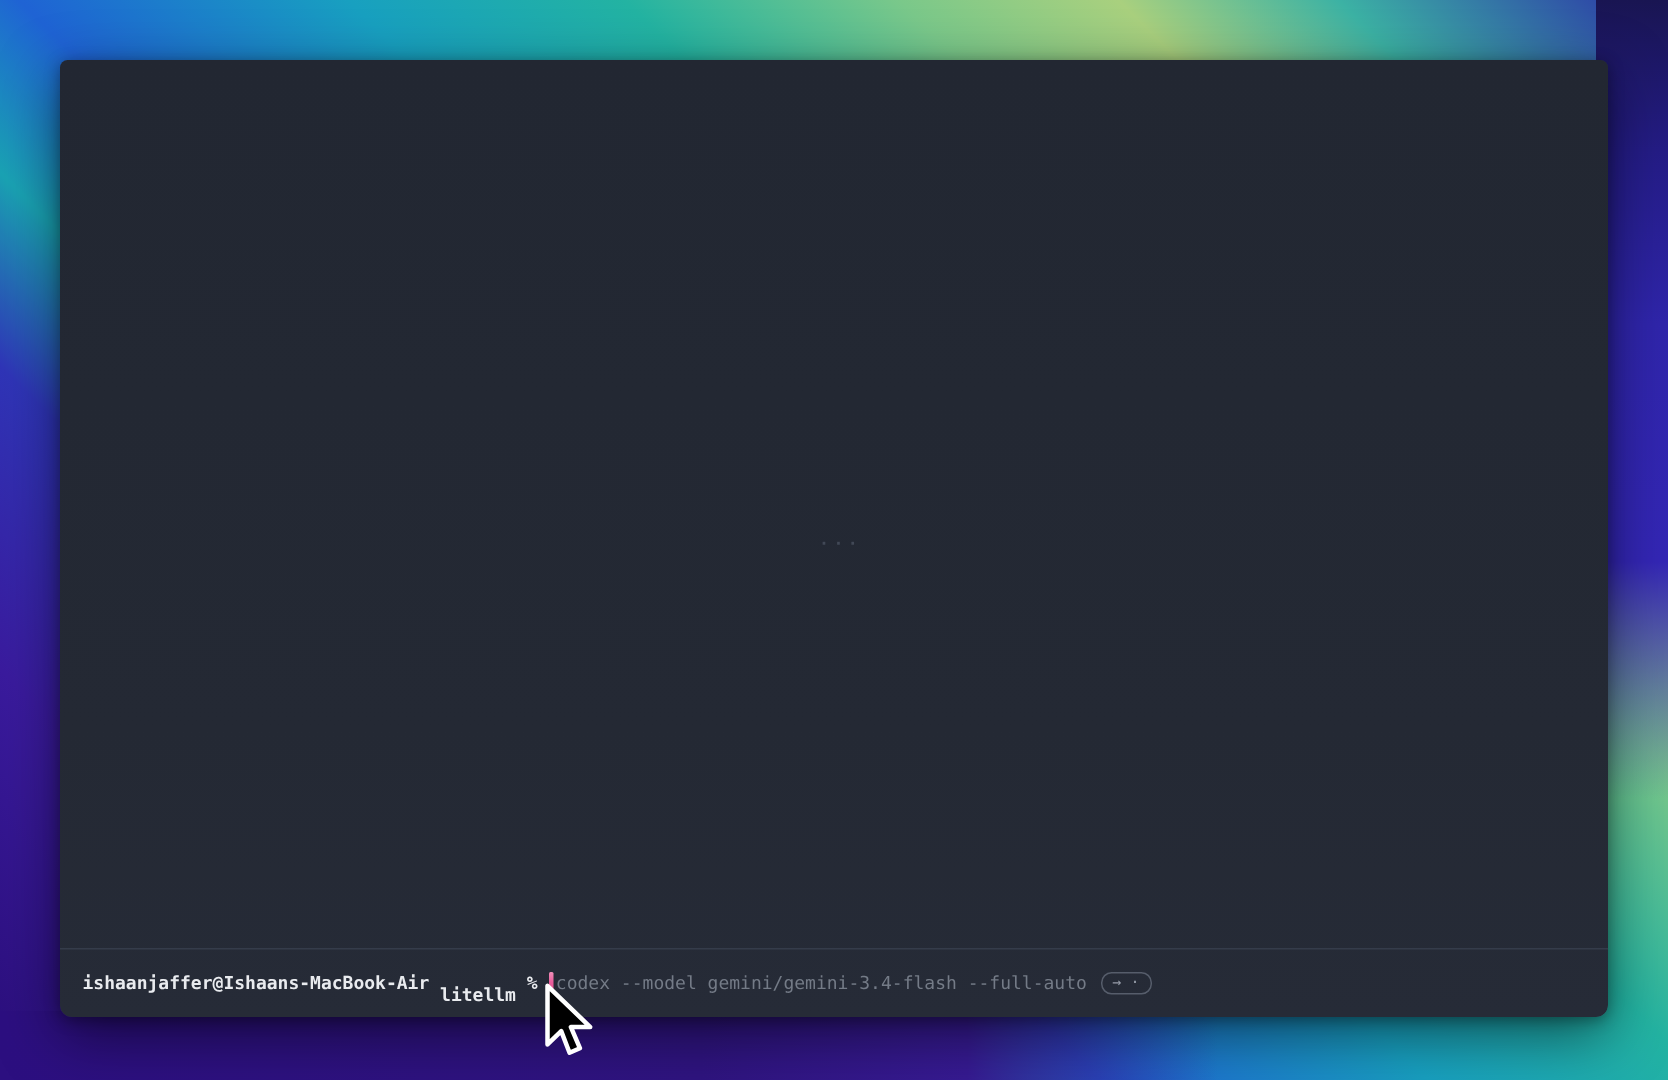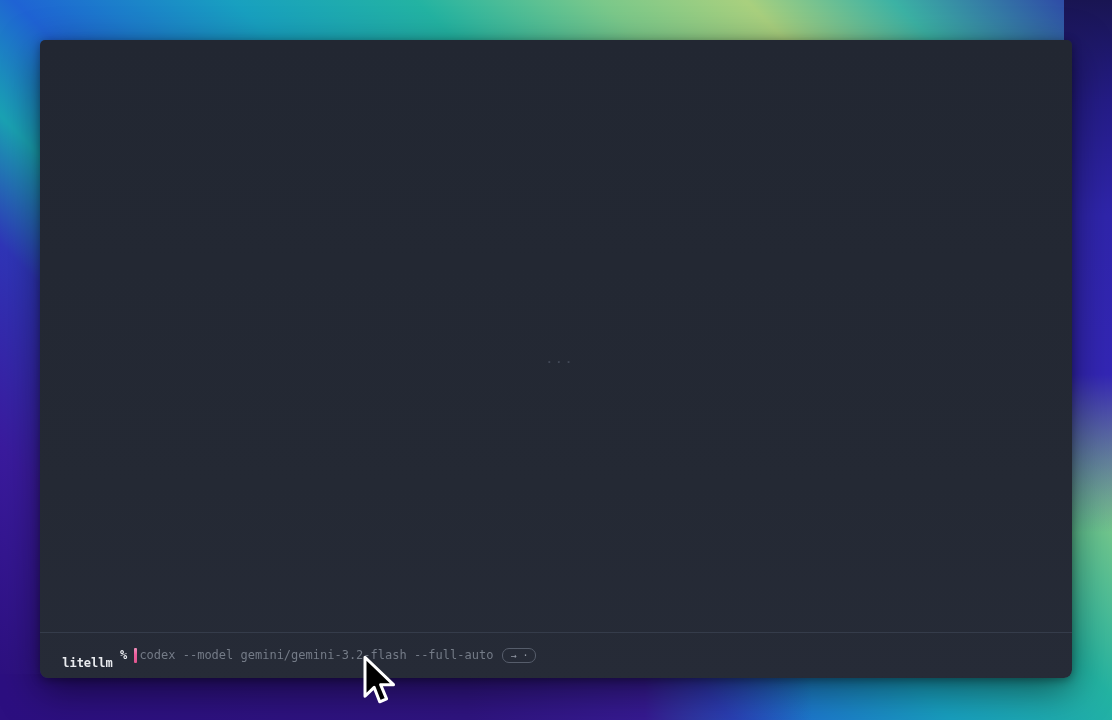--- a/index.html
+++ b/index.html
@@ -71,24 +71,25 @@
 <body>
 
 <div class="wallpaper"></div>
 
 <div class="terminal">
   <div class="scrollback">
     <span class="faint-ellipsis">···</span>
   </div>
   <div class="block-separator"></div>
   <div class="prompt-row">
+    <span class="prompt-text">ishaanjaffer@Ishaans-MacBook-Air</span>
     <span class="prompt-text cwd">litellm</span>
     <span class="prompt-text sym">%</span>
     <span class="caret"></span>
-    <span class="suggestion">codex --model gemini/gemini-3.2-flash --full-auto</span>
+    <span class="suggestion">codex --model gemini/gemini-3.4-flash --full-auto</span>
     <span class="hint-pill">
       <span>→ ·</span>
     </span>
   </div>
 </div>
 
 <svg class="mouse-pointer" viewBox="0 0 24 36" width="36" height="56">
   <path d="M 2 1.5 L 2 27.5 L 8.1 21.6 L 11.8 31.2 L 16.4 29.2 L 12.4 19.8 L 21 19.8 Z" fill="#000000" stroke="#ffffff" stroke-width="2" stroke-linejoin="round"></path>
 </svg>
 

